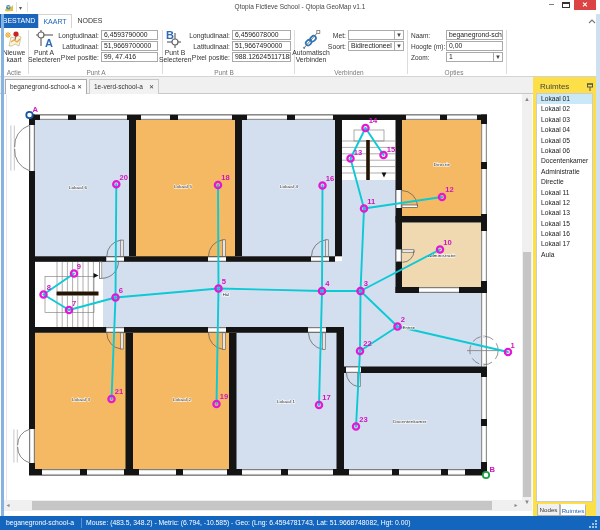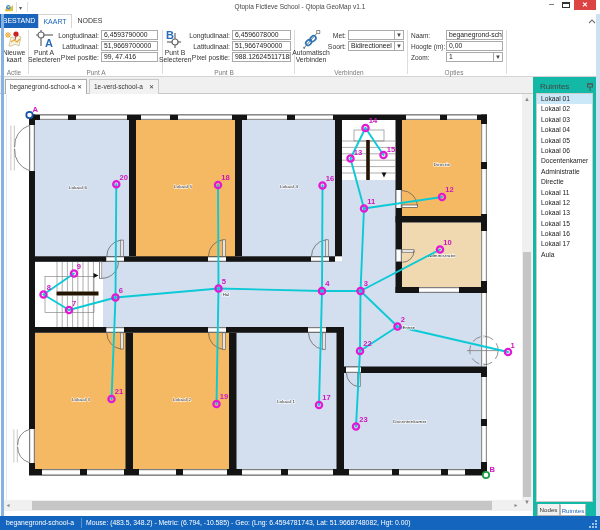--- a/index.html
+++ b/index.html
@@ -32,21 +32,21 @@
 #dtab2 { left:89px; width:70px; background:#f2f2f2; border:1px solid #c9c9c9; border-bottom:none; }
 
 #map { left:3px; top:94px; width:519px; height:406px; background:#fff; overflow:hidden; }
 
 #vsb { left:522px; top:94px; width:10px; height:417px; background:#f0f0f0; }
 #vthumb { left:1px; top:158px; width:8px; height:245px; background:#c6c6c6; position:absolute; }
 #hsb { left:3px; top:500px; width:519px; height:11px; background:#f0f0f0; }
 #hthumb { left:29px; top:1px; width:460px; height:9px; background:#c6c6c6; position:absolute; }
 .sarr { position:absolute; font-size:6px; color:#888; line-height:10px; text-align:center; }
 
-#side { left:533px; top:77px; width:64px; height:439px; background:#14b8a6; }
+#side { left:533px; top:77px; width:64px; height:439px; background:#fde047; }
 #sidetitle { left:7px; top:5px; font-size:8px; color:#444; position:absolute; }
 #pin { right:4px; top:5px; position:absolute; font-size:8px; color:#333; }
 #list { left:3px; top:16px; width:57px; height:409px; border:1px solid #ccc; background:#fff; position:absolute; overflow:hidden; }
 .li { height:10.4px; font-size:6.7px; color:#222; padding-left:4px; line-height:10.4px; white-space:nowrap; }
 .lisel { background:#cbe8f9; }
 #stabs { position:absolute; left:3px; top:427px; width:60px; height:12px; }
 .stab { position:absolute; top:0; height:12px; font-size:6.2px; line-height:11px; text-align:center; }
 
 #status { left:0; top:516px; width:600px; height:14px; background:#1465bd; color:#fff; font-size:6.8px; line-height:14px; z-index:60; }
 </style>

